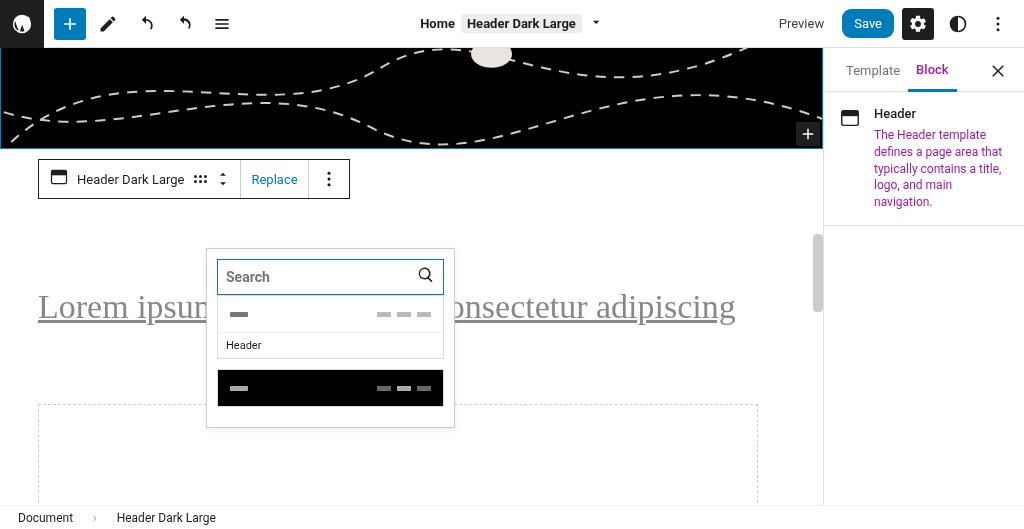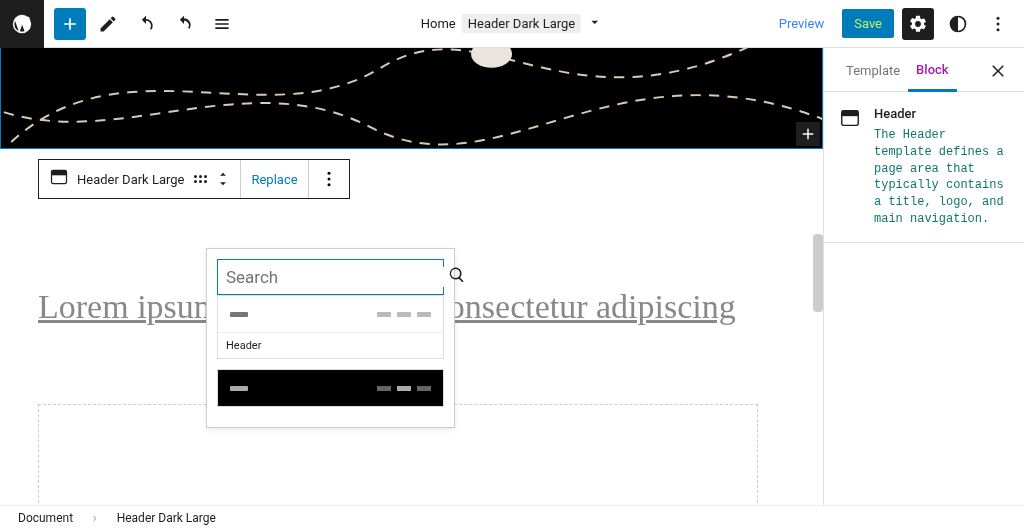--- a/index.html
+++ b/index.html
@@ -6,61 +6,61 @@
   html, body { width: 1024px; height: 529px; overflow: hidden; background: #fff; color: #1e1e1e; }
   
   .topbar { display: flex; align-items: center; height: 48px; border-bottom: 1px solid #e0e0e0; background: #fff; position: relative; z-index: 30; }
   .wp-badge { width: 44px; height: 48px; background: #1e1e1e; display: flex; align-items: center; justify-content: center; }
   .wp-badge svg { fill: #fff; }
   .tb-left { display: flex; align-items: center; gap: 6px; padding: 0 10px; }
   .icon-btn { width: 32px; height: 32px; display: flex; align-items: center; justify-content: center; background: transparent; border: none; cursor: pointer; border-radius: 2px; }
   .icon-btn.primary { background: #007cba; color: #fff; border-radius: 3px; }
   .icon-btn svg { width: 20px; height: 20px; fill: #1e1e1e; }
   .icon-btn.primary svg { fill: #fff; }
-  .tb-center { position: absolute; left: 50%; transform: translateX(-50%); display: flex; align-items: center; gap: 6px; font-size: 13px; }
+  .tb-center { position: absolute; left: 50%; transform: translateX(-50%); display: flex; align-items: center; gap: 6px; font-size: 13px; font-weight: bold; }
   .crumb-template { background: #eee; padding: 2px 6px; border-radius: 2px; }
   .tb-right { margin-left: auto; display: flex; align-items: center; gap: 8px; padding-right: 10px; }
-  .link-btn { background: none; border: none; color: #3b82f6; font-size: 13px; cursor: pointer; padding: 6px 10px; }
-  .btn-primary { background: #007cba; color: #bef264; border: none; font-size: 13px; padding: 7px 12px; border-radius: 2px; cursor: pointer; }
+  .link-btn { background: none; border: none; color: #404040; font-size: 13px; cursor: pointer; padding: 6px 10px; }
+  .btn-primary { background: #007cba; color: #ffffff; border: none; font-size: 13px; padding: 7px 12px; border-radius: 9px; cursor: pointer; }
   .icon-dark { width: 32px; height: 32px; background: #1e1e1e; border-radius: 3px; display: flex; align-items: center; justify-content: center; }
   .icon-dark svg { fill: #fff; }
   .tb-right .icon-btn svg { fill: #1e1e1e; }
   
   .layout { display: flex; height: calc(100% - 48px - 24px); }
   .canvas-wrap { flex: 1; position: relative; overflow: hidden; }
   .sidebar { width: 201px; border-left: 1px solid #e0e0e0; background: #fff; font-size: 13px; }
   .sb-tabs { display: flex; align-items: center; border-bottom: 1px solid #e0e0e0; padding: 0 14px; position: relative; }
   .sb-tab { padding: 14px 8px 12px; color: #757575; cursor: pointer; font-size: 13px; }
   .sb-tab.active { color: #a21caf; font-weight: 500; border-bottom: 3px solid #007cba; margin-bottom: -1px; }
   .sb-close { margin-left: auto; width: 24px; height: 24px; display: flex; align-items: center; justify-content: center; cursor: pointer; }
   .sb-block { display: flex; padding: 14px; border-bottom: 1px solid #e0e0e0; gap: 12px; }
   .sb-block-icon { width: 24px; height: 24px; display: flex; align-items: center; justify-content: center; }
   .sb-block-body { flex: 1; }
   .sb-block-title { font-weight: 500; margin-bottom: 6px; }
-  .sb-block-desc { font-size: 12px; color: #0f766e; line-height: 1.4; font-family: Liberation Mono, monospace; }
+  .sb-block-desc { font-size: 12px; color: #a21caf; line-height: 1.4; }
   .sb-panel { display: flex; justify-content: space-between; align-items: center; padding: 14px; cursor: pointer; }
   
   .hero { height: 101px; background: #000; border-left: 1px solid #007cba; border-right: 1px solid #007cba; border-bottom: 1px solid #007cba; position: relative; overflow: hidden; }
   .hero svg.path { position: absolute; top: 0; left: 0; width: 100%; height: 100%; }
   .hero-add { position: absolute; right: 2px; bottom: 2px; width: 24px; height: 24px; background: #1e1e1e; display: flex; align-items: center; justify-content: center; cursor: pointer; }
   .hero-add svg { fill: #fff; width: 18px; height: 18px; }
   
   .block-toolbar { position: absolute; left: 38px; top: 111px; display: flex; border: 1px solid #1e1e1e; background: #fff; height: 40px; z-index: 20; }
   .bt-seg { display: flex; align-items: center; padding: 0 10px; border-right: 1px solid #ccc; gap: 8px; }
   .bt-seg:last-child { border-right: none; }
   .bt-label { font-size: 13px; }
   .bt-drag { width: 16px; height: 16px; display: flex; flex-wrap: wrap; gap: 2px; align-content: center; justify-content: center; }
   .bt-drag span { width: 3px; height: 3px; background: #1e1e1e; border-radius: 50%; }
   .bt-arrows { display: flex; flex-direction: column; justify-content: center; gap: 0; }
   .bt-arrows svg { width: 14px; height: 10px; fill: #1e1e1e; }
   .bt-link { color: #007cba; font-size: 13px; cursor: pointer; }
   
   .popover { position: absolute; left: 206px; top: 200px; width: 249px; border: 1px solid #ccc; background: #fff; box-shadow: 0 2px 6px rgba(0,0,0,.08); z-index: 25; padding: 10px; }
   .pv-search { display: flex; align-items: center; border: 1.5px solid #007cba; padding: 6px 8px; }
-  .pv-search input { flex: 1; border: none; outline: none; font-size: 17px; }
+  .pv-search input { flex: 1; border: none; outline: none; font-size: 14px; font-weight: bold; }
   .pv-section-label { font-size: 10.5px; letter-spacing: .3px; font-weight: 600; color: #007cba; padding: 14px 4px 8px; }
   .pv-item { border: 1px solid #ddd; margin-bottom: 10px; cursor: pointer; }
   .pv-preview { height: 36px; display: flex; align-items: center; justify-content: flex-end; padding: 0 12px; gap: 6px; }
   .pv-preview.light { background: #fff; }
   .pv-preview.dark { background: #000; } 
   .pv-preview .logo { width: 18px; height: 5px; background: #777; border-radius: 1px; margin-right: auto; }
   .pv-preview.dark .logo { background: #aaa; }
   .pv-preview .nav { width: 14px; height: 5px; background: #bbb; }
   .pv-preview.dark .nav { background: #666; }
   .pv-preview.dark .navh { background: #aaa; }

